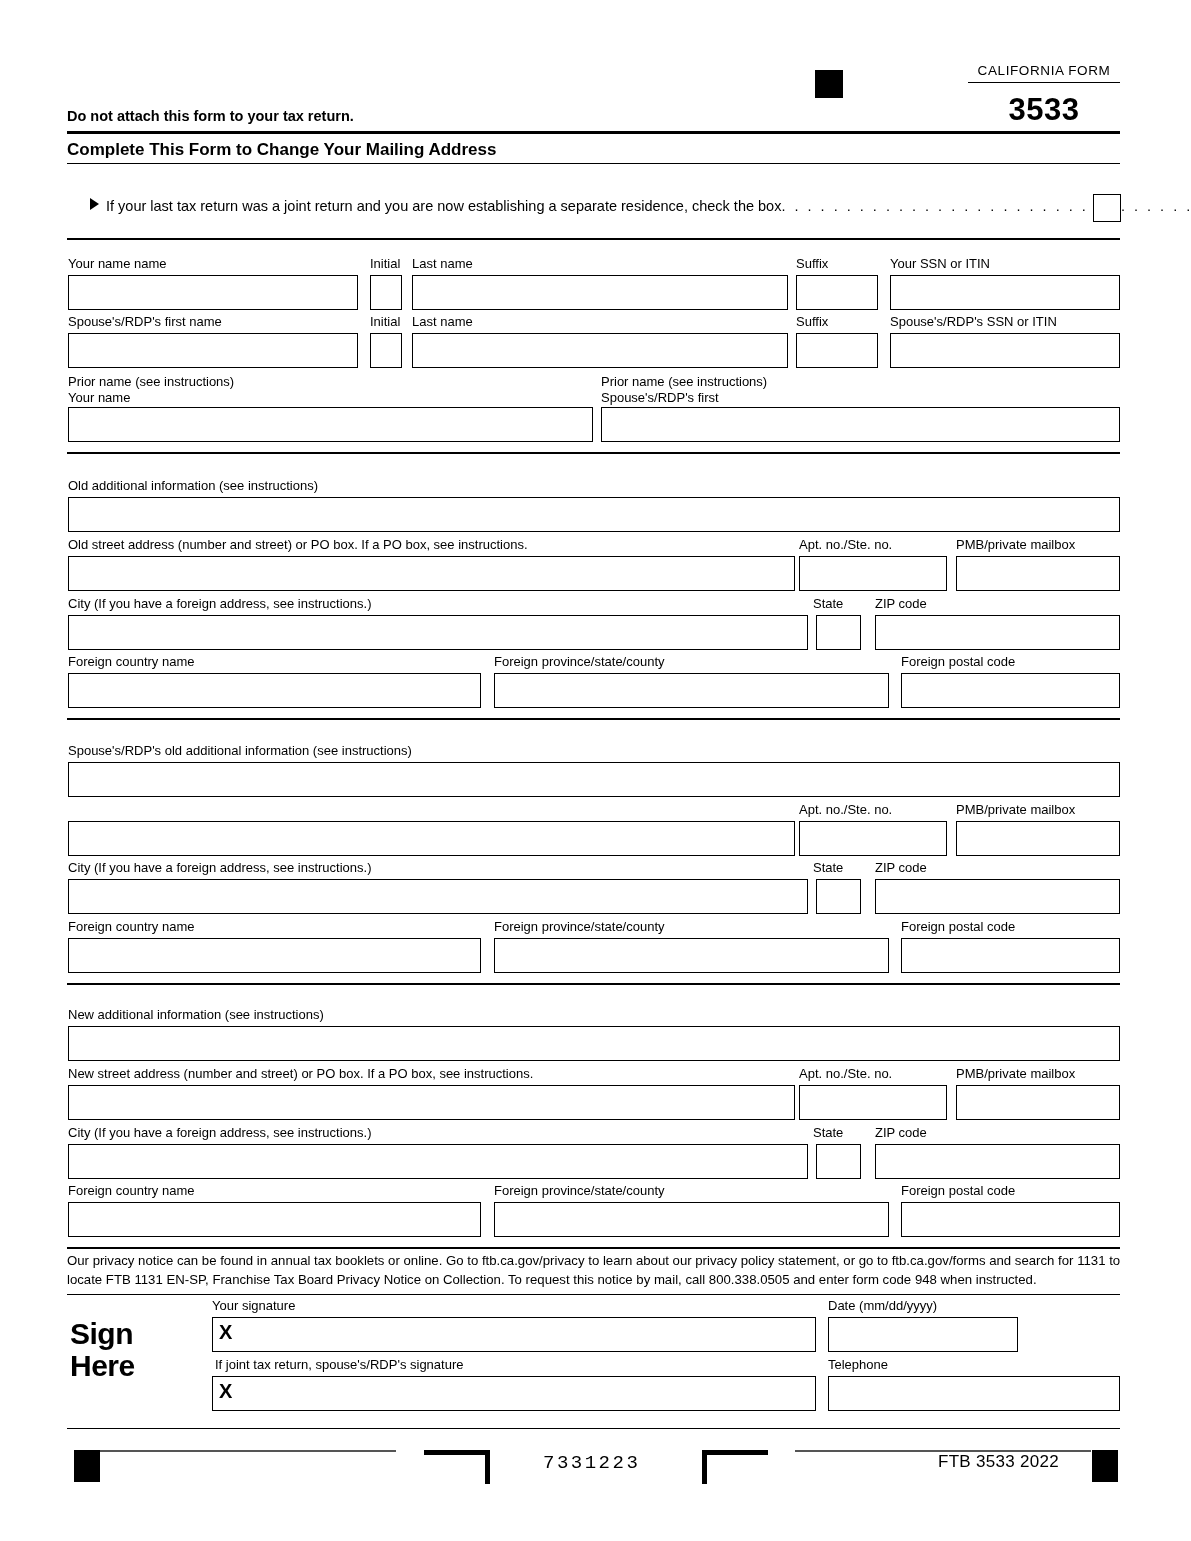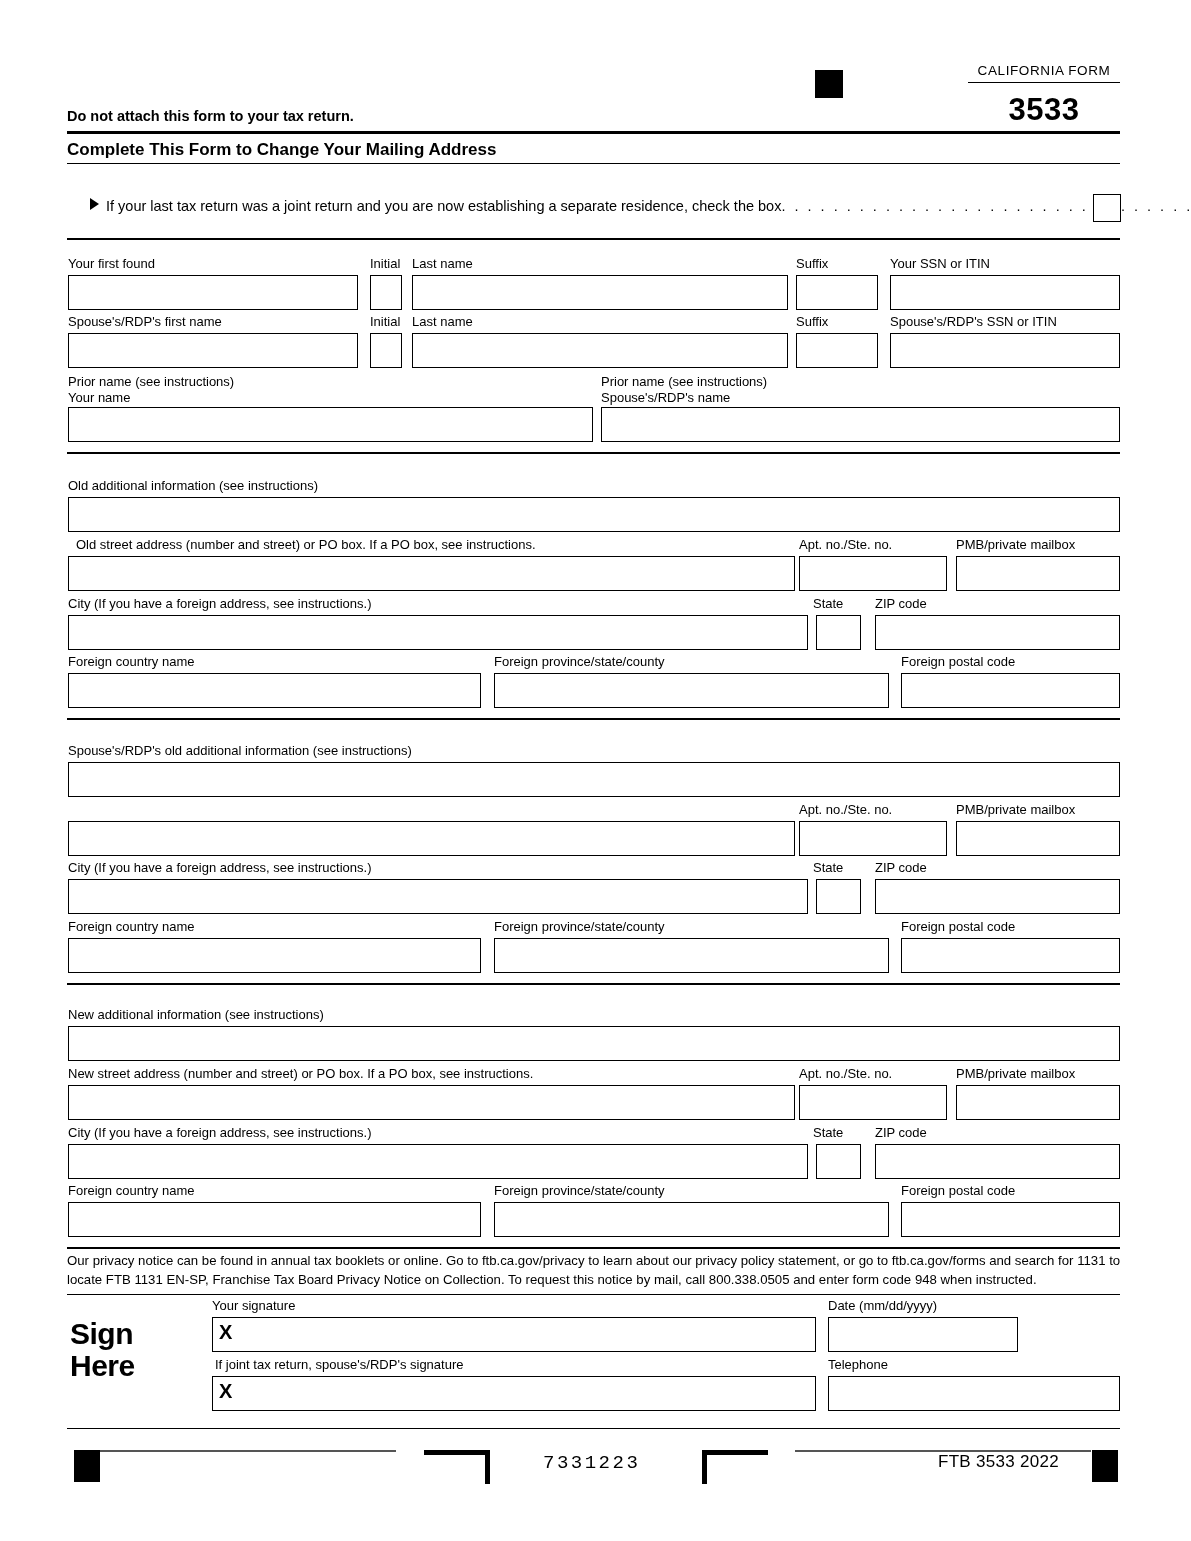--- a/index.html
+++ b/index.html
@@ -208,21 +208,21 @@
   <div class="section-head" style="top:140px;">Complete This Form to Change Your Mailing Address</div>
   <div class="hr hr-thin" style="top:163px;"></div>
 
   <div class="bullet-row">
     <span class="tri"></span><span>If your last tax return was a joint return and you are now establishing a separate residence, check the box</span><span class="dots">. . . . . . . . . . . . . . . . . . . . . . . . . . . . . . . .</span>
   </div>
   <div class="checkbox" style="left:1093px;top:194px;width:28px;height:28px;"></div>
 
   <div class="hr hr-med" style="top:238px;"></div>
 
-  <div class="fl" style="left:68px;top:256px;">Your first found</div>
+  <div class="fl" style="left:68px;top:256px;">Your name name</div>
   <div class="fb" style="left:68px;top:275px;width:290px;height:35px;"></div>
 
   <div class="fl" style="left:370px;top:256px;">Initial</div>
   <div class="fb" style="left:370px;top:275px;width:32px;height:35px;"></div>
 
   <div class="fl" style="left:412px;top:256px;">Last name</div>
   <div class="fb" style="left:412px;top:275px;width:376px;height:35px;"></div>
 
   <div class="fl" style="left:796px;top:256px;">Suffix</div>
   <div class="fb" style="left:796px;top:275px;width:82px;height:35px;"></div>
@@ -243,29 +243,29 @@
   <div class="fb" style="left:796px;top:333px;width:82px;height:35px;"></div>
 
   <div class="fl" style="left:890px;top:314px;">Spouse's/RDP's SSN or ITIN</div>
   <div class="fb" style="left:890px;top:333px;width:230px;height:35px;"></div>
 
   <div class="fl" style="left:68px;top:374px;">Prior name (see instructions)</div>
   <div class="fl" style="left:68px;top:390px;">Your name</div>
   <div class="fb" style="left:68px;top:407px;width:525px;height:35px;"></div>
 
   <div class="fl" style="left:601px;top:374px;">Prior name (see instructions)</div>
-  <div class="fl" style="left:601px;top:390px;">Spouse's/RDP's name</div>
+  <div class="fl" style="left:601px;top:390px;">Spouse's/RDP's first</div>
   <div class="fb" style="left:601px;top:407px;width:519px;height:35px;"></div>
 
   <div class="hr hr-med" style="top:452px;"></div>
 
   <div class="fl" style="left:68px;top:478px;">Old additional information (see instructions)</div>
   <div class="fb" style="left:68px;top:497px;width:1052px;height:35px;"></div>
 
-  <div class="fl" style="left:68px;top:537px;margin-left:8px;">Old street address (number and street) or PO box. If a PO box, see instructions.</div>
+  <div class="fl" style="left:68px;top:537px;">Old street address (number and street) or PO box. If a PO box, see instructions.</div>
   <div class="fb" style="left:68px;top:556px;width:727px;height:35px;"></div>
   <div class="fl" style="left:799px;top:537px;">Apt. no./Ste. no.</div>
   <div class="fb" style="left:799px;top:556px;width:148px;height:35px;"></div>
   <div class="fl" style="left:956px;top:537px;">PMB/private mailbox</div>
   <div class="fb" style="left:956px;top:556px;width:164px;height:35px;"></div>
 
   <div class="fl" style="left:68px;top:596px;">City (If you have a foreign address, see instructions.)</div>
   <div class="fb" style="left:68px;top:615px;width:740px;height:35px;"></div>
   <div class="fl" style="left:813px;top:596px;">State</div>
   <div class="fb" style="left:816px;top:615px;width:45px;height:35px;"></div>

